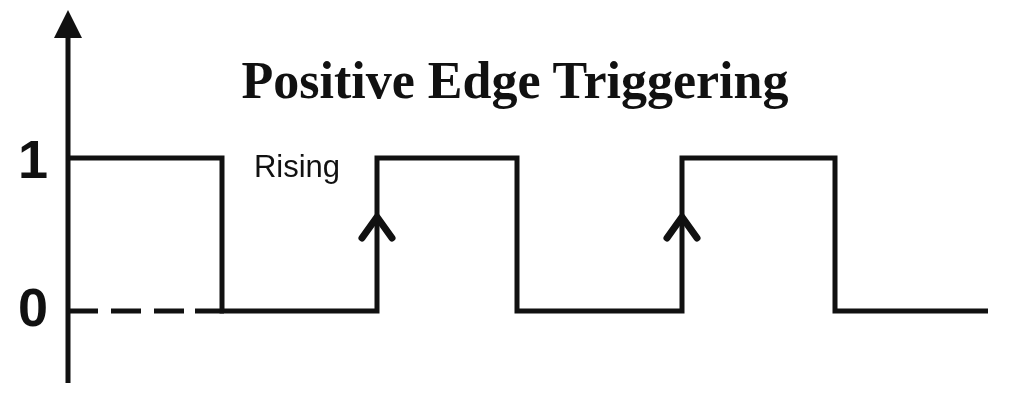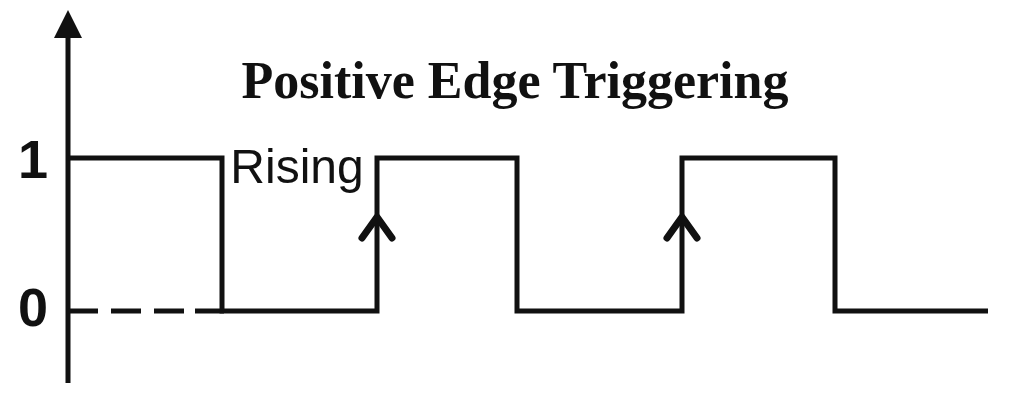--- a/index.html
+++ b/index.html
@@ -60,21 +60,21 @@
     line-height: 56px;
   }
   .level-high { top: 131px; }
   .level-low  { top: 279px; }
   .edge-annotation {
     position: absolute;
     left: 217px;
     top: 144px;
     width: 160px;
     text-align: center;
-    font-size: 48px;
+    font-size: 31px;
     line-height: 46px;
     font-weight: normal;
   }
 </style>
 </head>
 <body>
 
 <div class="canvas">
 
   <svg width="1024" height="403" viewBox="0 0 1024 403" aria-hidden="true">

